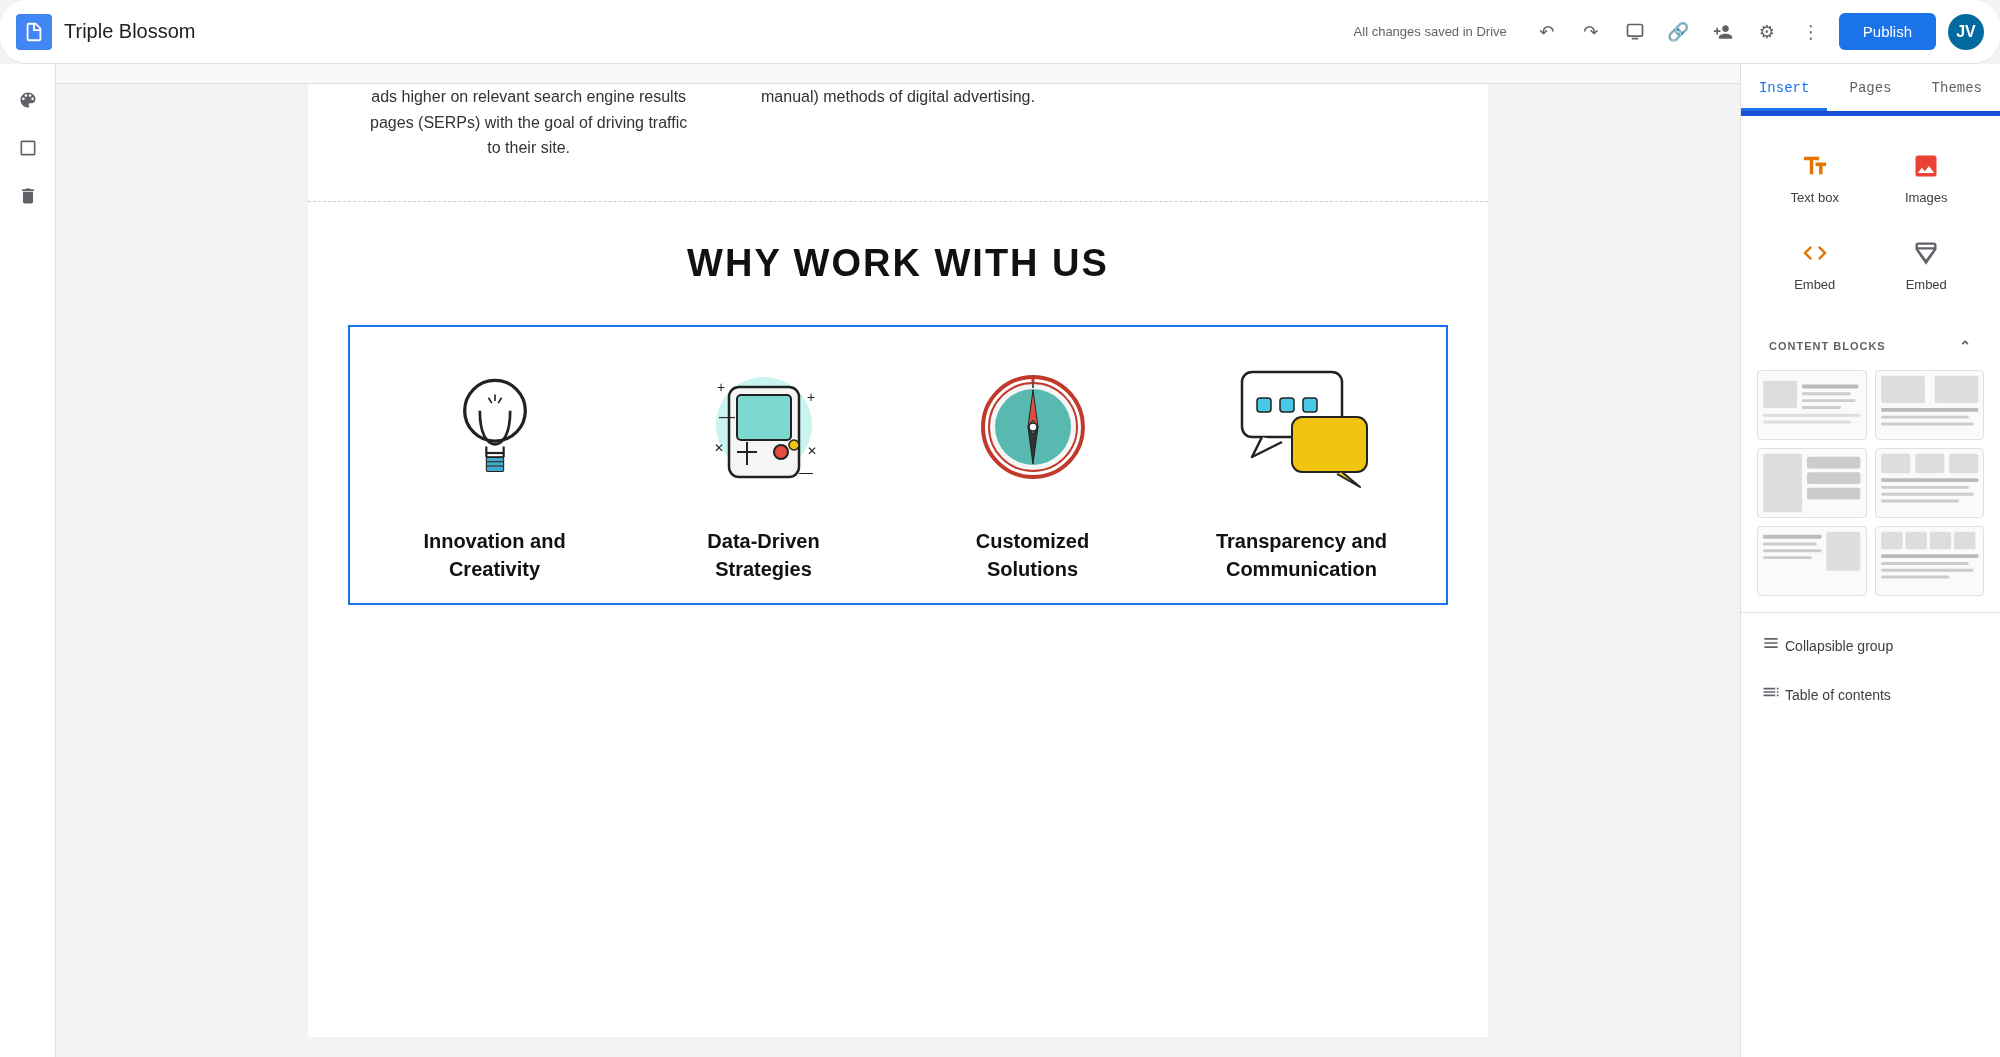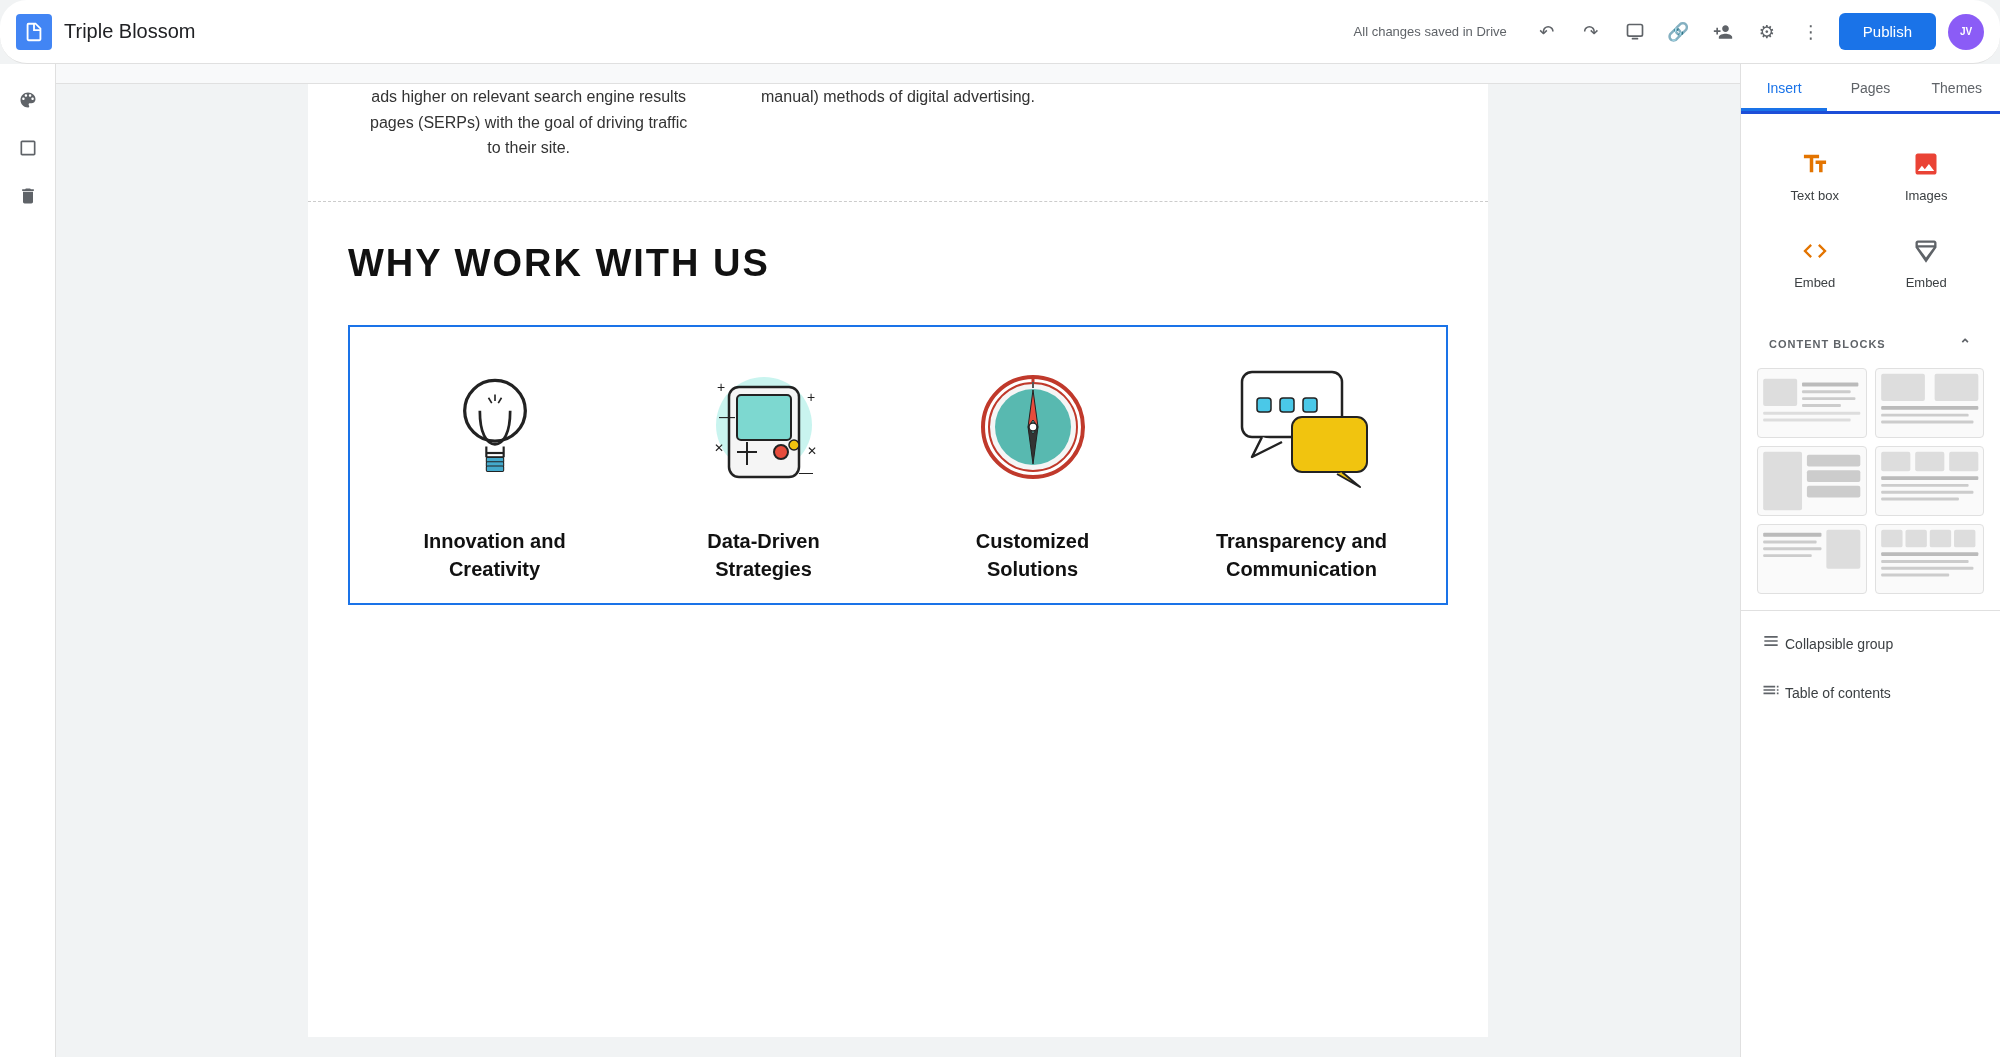--- a/index.html
+++ b/index.html
@@ -61,23 +61,23 @@
       border-radius: 6px;
       padding: 10px 24px;
       font-size: 15px;
       font-weight: 500;
       cursor: pointer;
       margin-right: 12px;
     }
     .avatar {
       width: 36px; height: 36px;
       border-radius: 50%;
-      background: #8b5cf6;
+      background: #0369a1;
       color: #fff;
-      font-size: 10px;
+      font-size: 16px;
       font-weight: 600;
       display: flex; align-items: center; justify-content: center;
       cursor: pointer;
     }
 
     
     .main-layout {
       display: flex;
       margin-top: 64px;
       height: calc(100vh - 64px);
@@ -142,20 +142,21 @@
     .top-partial .col {
       padding: 0 20px;
       font-size: 16px;
       color: #333;
       line-height: 1.6;
     }
 
     
     .why-section {
       padding: 40px 40px 0;
+      text-align: center;
     }
     .why-title {
       font-size: 38px;
       font-weight: 700;
       letter-spacing: 2px;
       color: #111;
       margin-bottom: 40px;
     }
 
     
@@ -196,21 +197,22 @@
       width: 260px;
       background: #fff;
       border-left: 1px solid #e0e0e0;
       display: flex;
       flex-direction: column;
       flex-shrink: 0;
       overflow-y: auto;
     }
     .sidebar-tabs {
       display: flex;
-      border-bottom: 3px solid #1d4ed8;
+      border-bottom: 5px solid #1d4ed8;
+      font-family: Liberation Mono, monospace;
     }
     .sidebar-tab {
       flex: 1;
       text-align: center;
       padding: 16px 0 12px;
       font-size: 14px;
       cursor: pointer;
       color: #5f6368;
       border-bottom: 3px solid transparent;
     }

